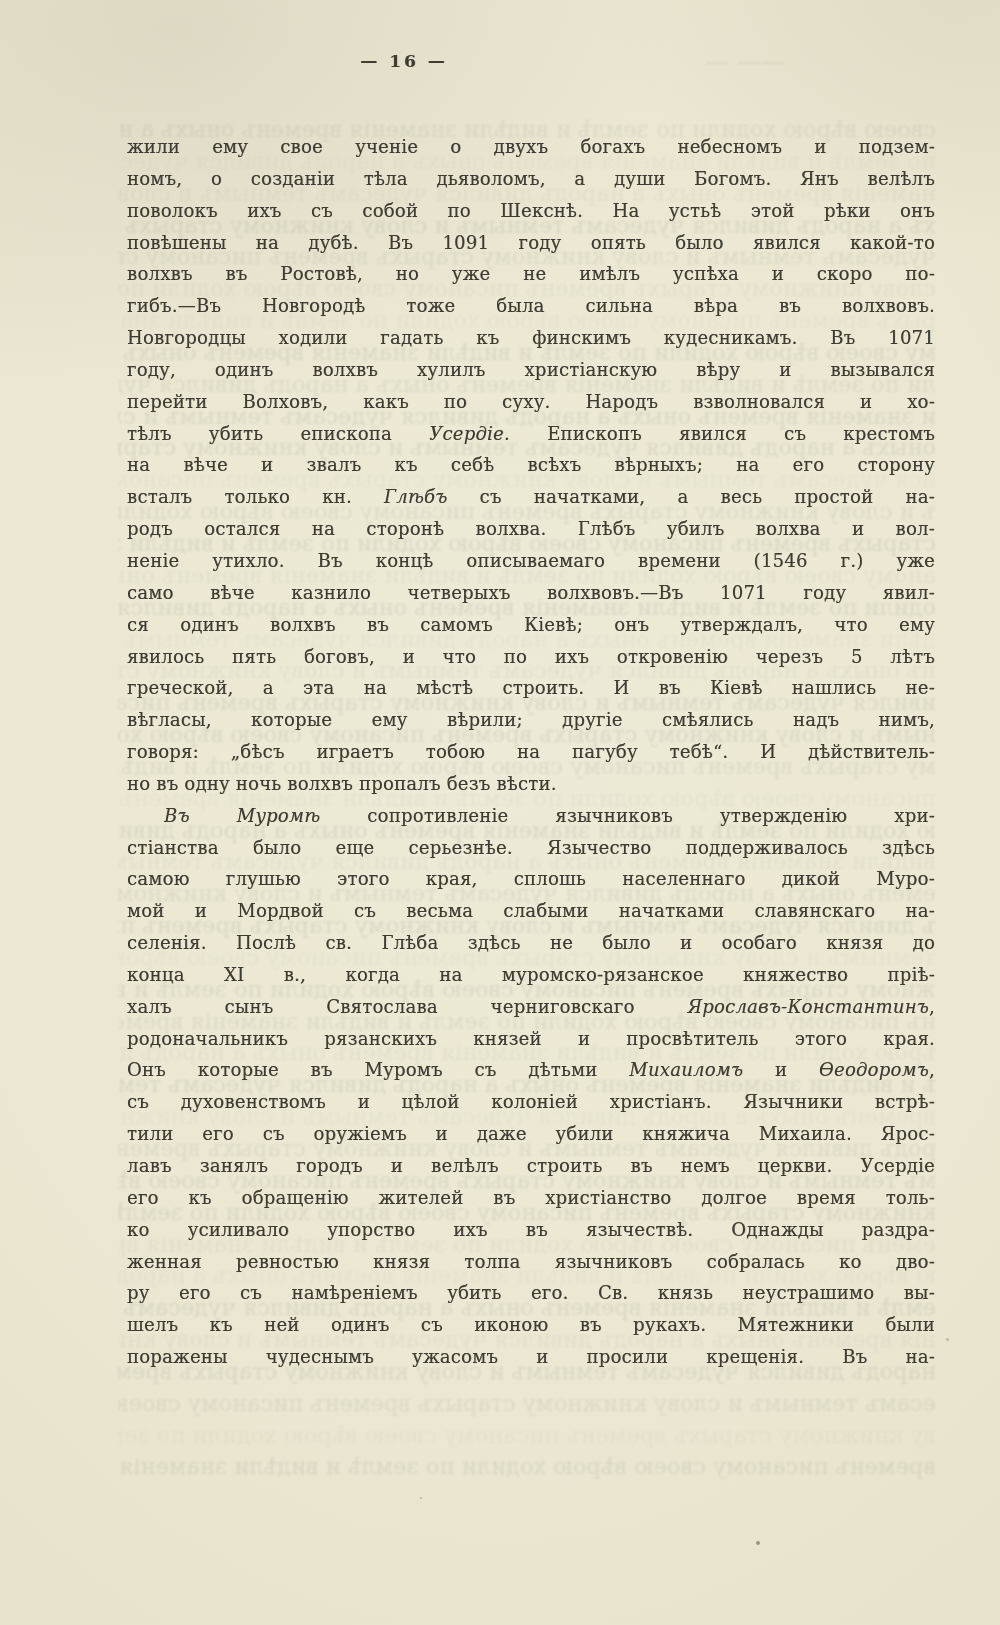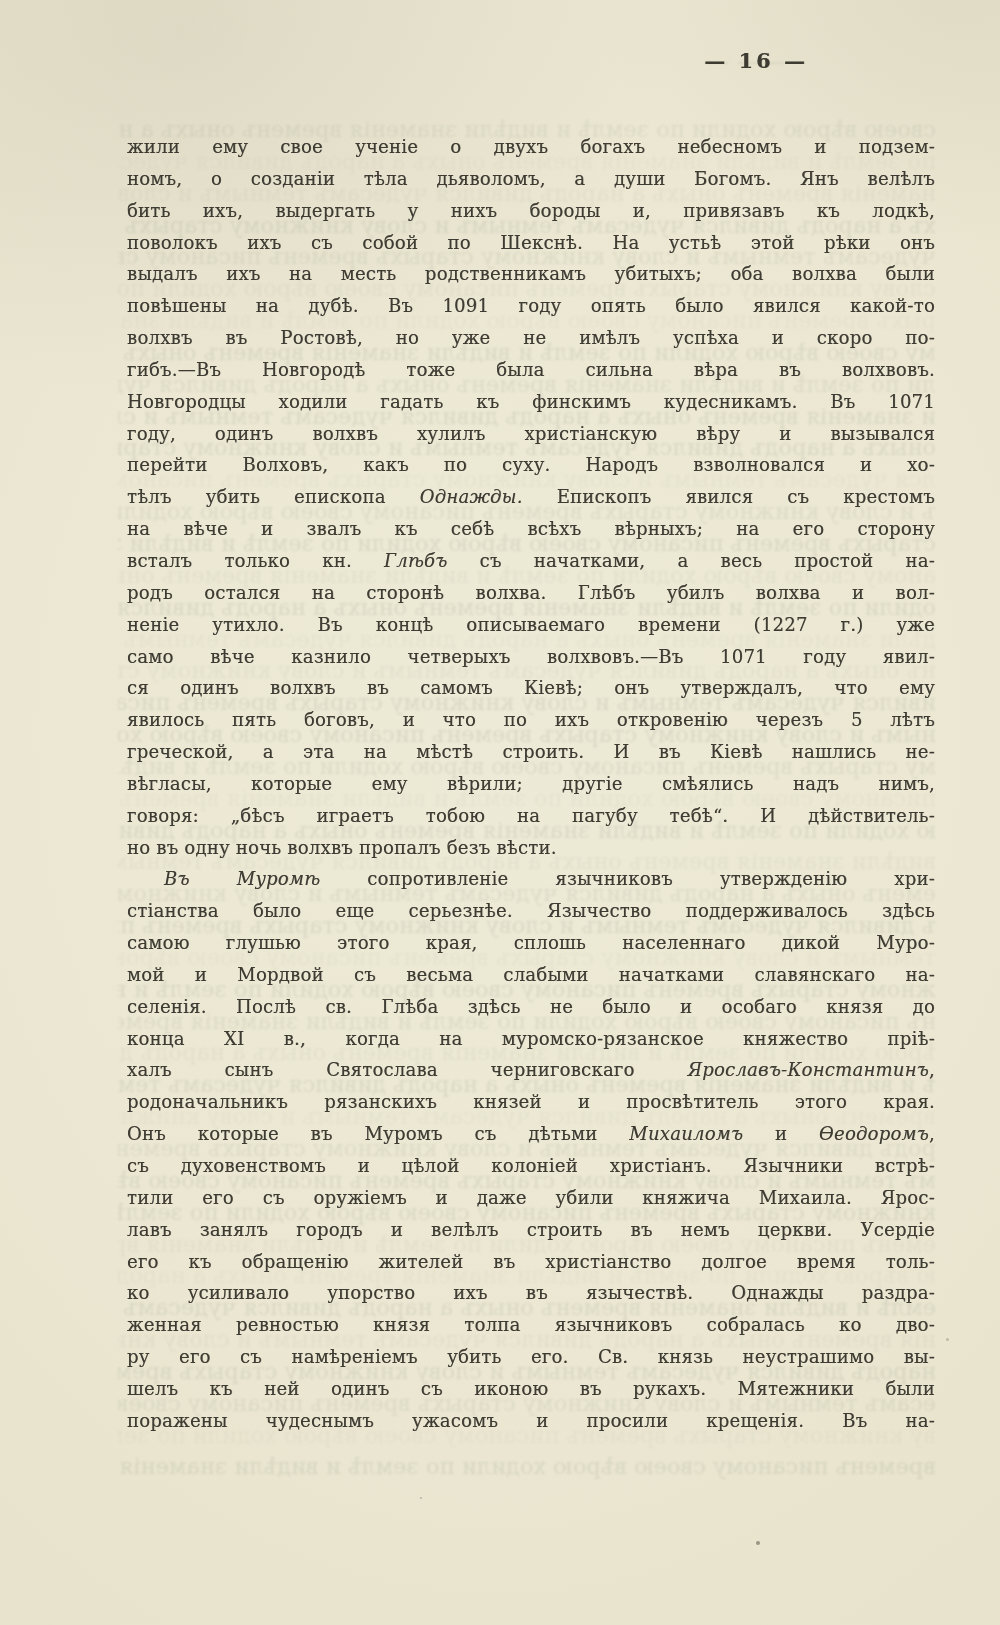--- a/index.html
+++ b/index.html
@@ -9,22 +9,22 @@
     background:
       radial-gradient(ellipse 130% 60% at 18% 2%, rgba(150,145,125,0.14), rgba(150,145,125,0) 38%),
       radial-gradient(ellipse 120% 50% at 95% 0%, rgba(150,145,125,0.10), rgba(150,145,125,0) 30%),
       radial-gradient(ellipse 90% 70% at 50% 45%, #edead7 0%, #ebe7d2 55%, #e6e2cb 100%);
     font-family:"DejaVu Serif","Liberation Serif",serif;
     color:var(--ink,#3e3b33);
     overflow:hidden;
   }
   .page-header{
     position:absolute;top:46px;left:0;width:808px;
-    text-align:right;
-    font-size:21px;line-height:30px;font-weight:bold;
+    text-align:center;
+    font-size:17px;line-height:30px;font-weight:bold;
     letter-spacing:3px;
     text-shadow:0.4px 0.3px 0.6px rgba(62,59,51,0.45);
   }
   
   .ghost-layer{
     position:absolute;top:114px;left:118px;width:818px;height:1368px;
     transform:scaleX(-1);
     color:#767d6c;
     opacity:0.15;
     filter:blur(1.1px);
@@ -111,34 +111,32 @@
       <div class="gline">нія временъ оныхъ а народъ дивился чудесамъ темнымъ и слову книжному старыхъ временъ</div>
       <div class="gline"> народъ дивился чудесамъ темнымъ и слову книжному старыхъ временъ писаному своею вѣр</div>
       <div class="gline">есамъ темнымъ и слову книжному старыхъ временъ писаному своею вѣрою ходили по землѣ </div>
       <div class="gline">ву книжному старыхъ временъ писаному своею вѣрою ходили по землѣ и видѣли знаменія в</div>
       <div class="gline"> временъ писаному своею вѣрою ходили по землѣ и видѣли знаменія временъ оныхъ а наро</div>
     </div>
   <div class="page-header">— 16 —</div>
   <div class="text-block" id="body-text">
       <div class="line"><span>жили ему свое ученіе о двухъ богахъ небесномъ и подзем-</span></div>
       <div class="line"><span>номъ, о созданіи тѣла дьяволомъ, а души Богомъ. Янъ велѣлъ</span></div>
-      <div class="line"><span>бить ихъ, выдергать у нихъ бороды и, привязавъ къ лодкѣ,</span></div>
       <div class="line"><span>поволокъ ихъ съ собой по Шекснѣ. На устьѣ этой рѣки онъ</span></div>
-      <div class="line"><span>выдалъ ихъ на месть родственникамъ убитыхъ; оба волхва были</span></div>
       <div class="line"><span>повѣшены на дубѣ. Въ 1091 году опять было явился какой-то</span></div>
       <div class="line"><span>волхвъ въ Ростовѣ, но уже не имѣлъ успѣха и скоро по-</span></div>
       <div class="line"><span>гибъ.—Въ Новгородѣ тоже была сильна вѣра въ волхвовъ.</span></div>
       <div class="line"><span>Новгородцы ходили гадать къ финскимъ кудесникамъ. Въ 1071</span></div>
       <div class="line"><span>году, одинъ волхвъ хулилъ христіанскую вѣру и вызывался</span></div>
       <div class="line"><span>перейти Волховъ, какъ по суху. Народъ взволновался и хо-</span></div>
-      <div class="line"><span>тѣлъ убить епископа </span><span class="it">Однажды.</span><span> Епископъ явился съ крестомъ</span></div>
+      <div class="line"><span>тѣлъ убить епископа </span><span class="it">Усердіе.</span><span> Епископъ явился съ крестомъ</span></div>
       <div class="line"><span>на вѣче и звалъ къ себѣ всѣхъ вѣрныхъ; на его сторону</span></div>
       <div class="line"><span>всталъ только кн. </span><span class="it">Глѣбъ</span><span> съ начатками, а весь простой на-</span></div>
       <div class="line"><span>родъ остался на сторонѣ волхва. Глѣбъ убилъ волхва и вол-</span></div>
-      <div class="line"><span>неніе утихло. Въ концѣ описываемаго времени (1227 г.) уже</span></div>
+      <div class="line"><span>неніе утихло. Въ концѣ описываемаго времени (1546 г.) уже</span></div>
       <div class="line"><span>само вѣче казнило четверыхъ волхвовъ.—Въ 1071 году явил-</span></div>
       <div class="line"><span>ся одинъ волхвъ въ самомъ Кіевѣ; онъ утверждалъ, что ему</span></div>
       <div class="line"><span>явилось пять боговъ, и что по ихъ откровенію черезъ 5 лѣтъ</span></div>
       <div class="line"><span>греческой, а эта на мѣстѣ строить. И въ Кіевѣ нашлись не-</span></div>
       <div class="line"><span>вѣгласы, которые ему вѣрили; другіе смѣялись надъ нимъ,</span></div>
       <div class="line"><span>говоря: „бѣсъ играетъ тобою на пагубу тебѣ“. И дѣйствитель-</span></div>
       <div class="line no-just"><span>но въ одну ночь волхвъ пропалъ безъ вѣсти.</span></div>
       <div class="line indent"><span class="it">Въ Муромѣ</span><span> сопротивленіе язычниковъ утвержденію хри-</span></div>
       <div class="line"><span>стіанства было еще серьезнѣе. Язычество поддерживалось здѣсь</span></div>
       <div class="line"><span>самою глушью этого края, сплошь населеннаго дикой Муро-</span></div>

